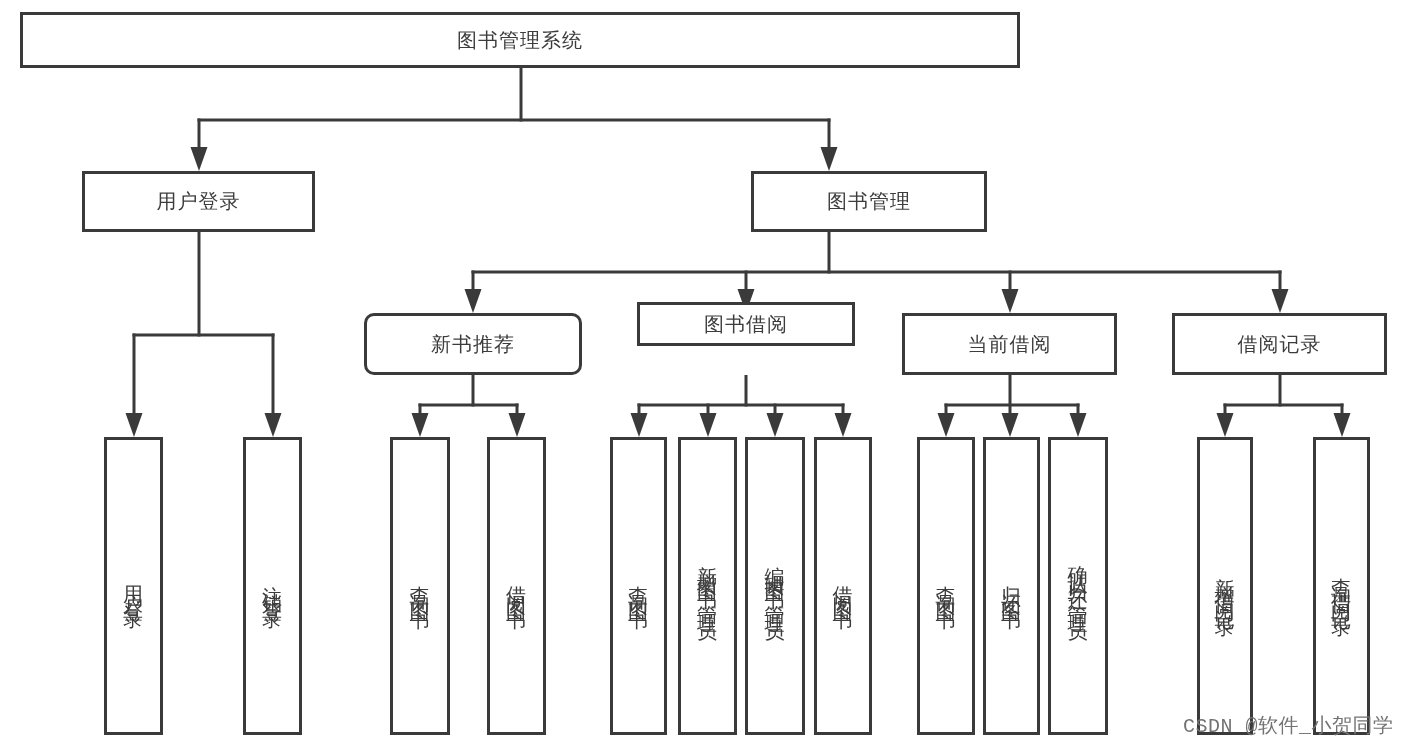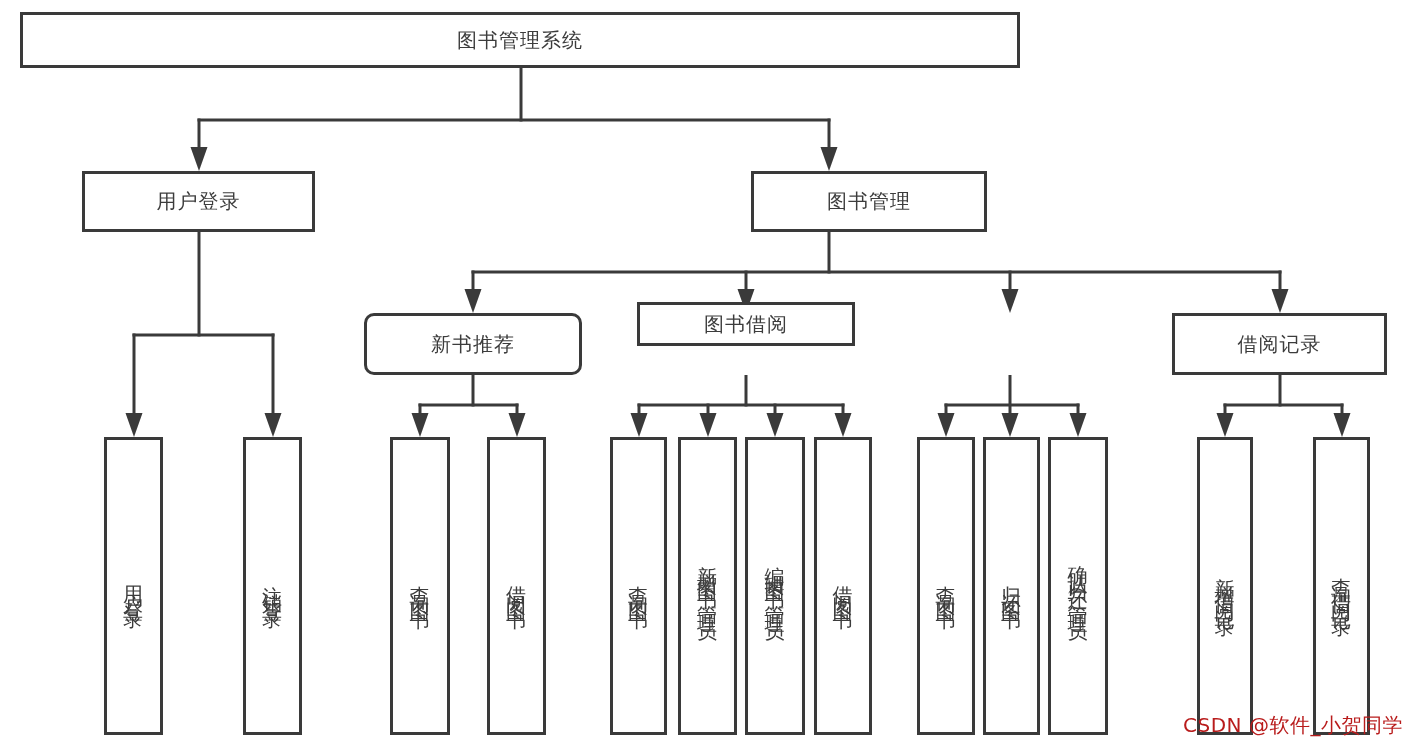--- a/index.html
+++ b/index.html
@@ -38,21 +38,21 @@
   .t6  { left:678px;  width:59px; }
   .t7  { left:745px;  width:60px; }
   .t8  { left:814px;  width:58px; }
   .t9  { left:917px;  width:58px; }
   .t10 { left:983px;  width:57px; }
   .t11 { left:1048px; width:60px; }
   .t12 { left:1197px; width:56px; }
   .t13 { left:1313px; width:57px; }
   .watermark {
     position:absolute; left:1183px; top:712px; z-index:3;
-    font-size:20px; letter-spacing:0.5px; color:#b91c1c; white-space:nowrap;
+    font-size:20px; letter-spacing:0.5px; color:#737373; white-space:nowrap;font-family:Liberation Mono, monospace;
   }
 </style>
 </head>
 <body>
 
 <div class="canvas">
 
   <svg class="connectors" viewBox="0 0 1405 747" xmlns="http://www.w3.org/2000/svg">
 
     <g>
@@ -138,20 +138,23 @@
   <div class="box n-mgmt">
     <span class="hlabel">图书管理</span>
   </div>
 
   <div class="box n-l3a">
     <span class="hlabel">新书推荐</span>
   </div>
   <div class="box n-l3b">
     <span class="hlabel">图书借阅</span>
   </div>
+  <div class="box n-l3c">
+    <span class="hlabel">当前借阅</span>
+  </div>
   <div class="box n-l3d">
     <span class="hlabel">借阅记录</span>
   </div>
 
   <div class="box tall t1">
     <span class="vtext">用户登录</span>
   </div>
   <div class="box tall t2">
     <span class="vtext">注销登录</span>
   </div>

